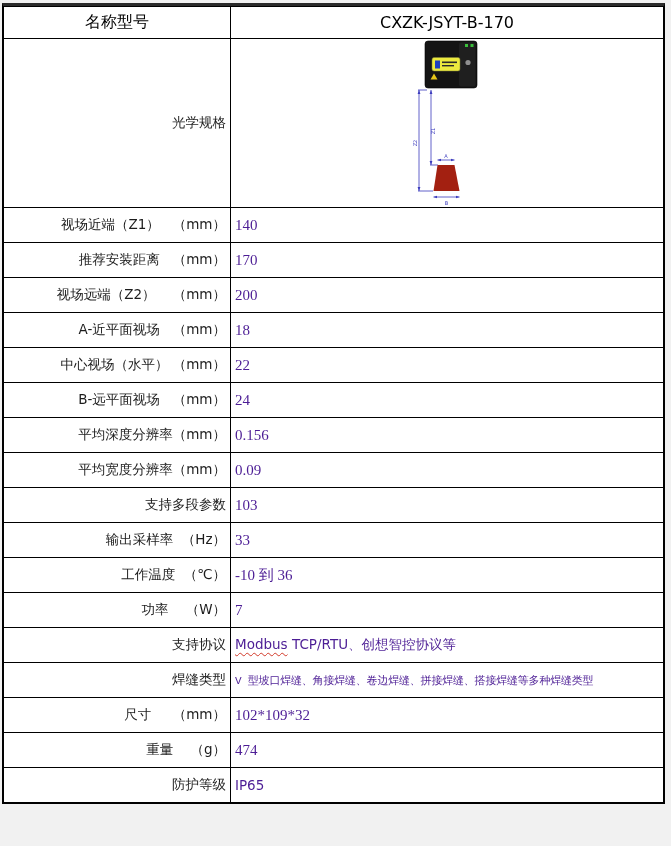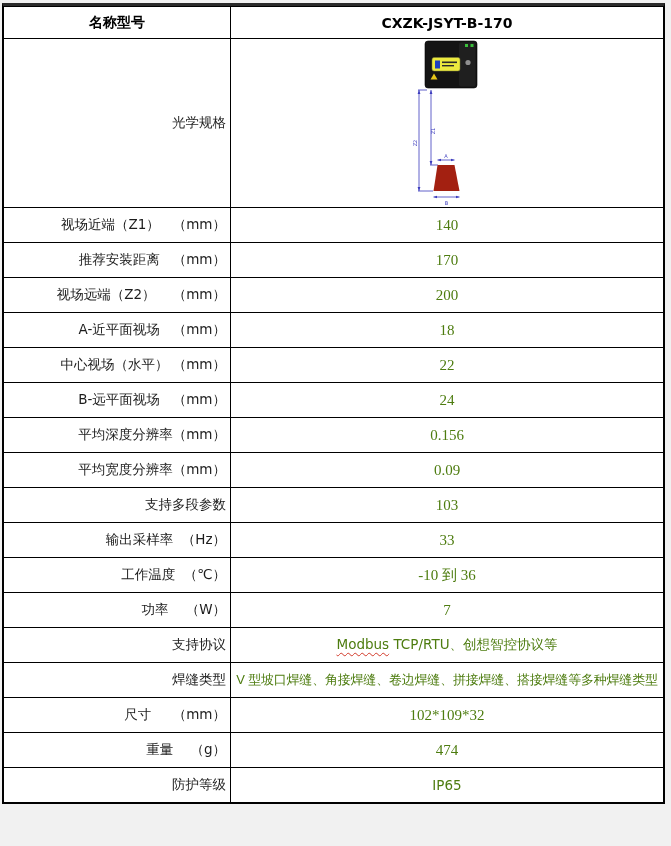--- a/index.html
+++ b/index.html
@@ -15,41 +15,41 @@
     border:1px solid #000;
     border-top:3px solid #2b2b2b;
     box-sizing:border-box;
   }
   table.spec-table { border-collapse:collapse; width:100%; table-layout:fixed; }
   table.spec-table td { border:1px solid #000; padding:0 4px; overflow:hidden; }
   col.c-label { width:227px; }
 
   tr.header-row { height:32px; }
   tr.header-row td {
-    text-align:center; font-weight:bold; font-size:14px; color:#000;
+    text-align:center; font-weight:normal; font-size:16px; color:#000;
   }
   tr.optical-row { height:168px; }
   tr.spec-row { height:35px;padding-left:35px; }
 
   .label-cell {
     text-align:right; font-size:13.5px; color:#1c1c1c;
     white-space:pre-wrap; vertical-align:middle;
   }
   .value-cell {
-    text-align:center; vertical-align:middle;
+    vertical-align:middle;
     font-family:"Liberation Serif","DejaVu Serif",serif;
-    font-size:15px; color:#4d7c0f;
+    font-size:15px; color:#4c1d95;
   }
   .value-sans {
     font-family:"DejaVu Sans","Liberation Sans",sans-serif;
     font-size:13.5px;
   }
   .value-sans-tight {
-    font-family:Liberation Sans, sans-serif;
-    font-size:13px; letter-spacing:-0.2px; white-space:nowrap;
+    font-family:Liberation Mono, monospace;
+    font-size:11px; letter-spacing:-0.2px; white-space:nowrap;
   }
   .squiggle {
     text-decoration-line:underline;
     text-decoration-style:wavy;
     text-decoration-color:#d23a2a;
     text-decoration-thickness:1px;
     text-underline-offset:3px;
     text-decoration-skip-ink:none;
   }
   .diagram-wrap {

